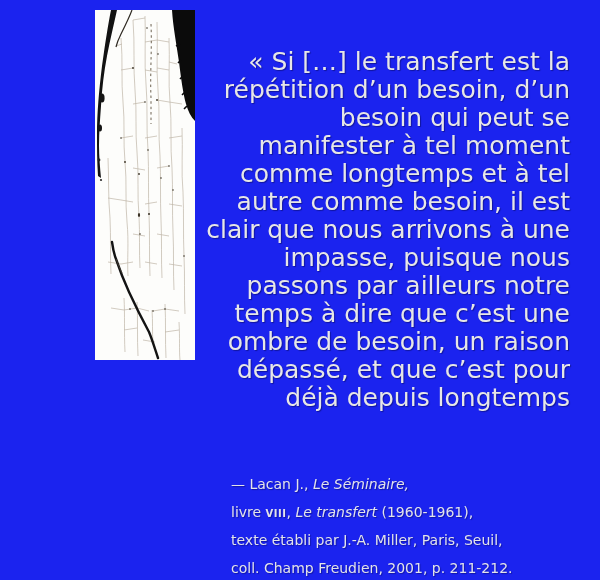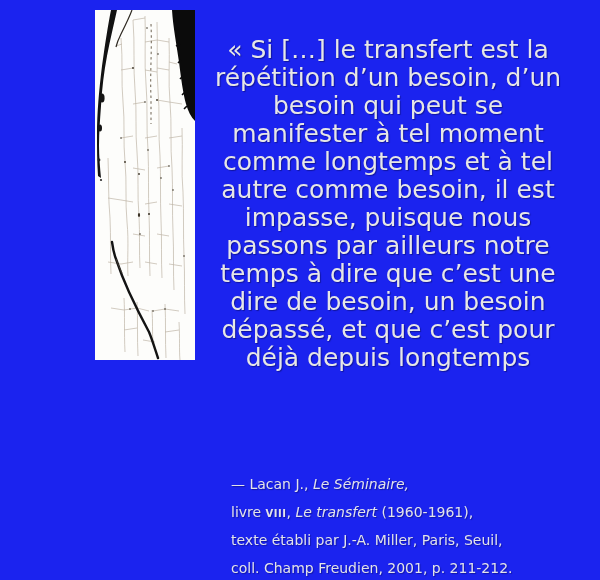--- a/index.html
+++ b/index.html
@@ -14,22 +14,22 @@
     position: absolute;
     left: 95px; top: 10px;
     width: 100px; height: 350px;
     margin: 0;
   }
   .artwork svg { display: block; width: 100%; height: 100%; }
   .quote {
     position: absolute;
     top: 32px; right: 14px;
     width: 388px;
-    margin: 4px; padding: 0;
-    text-align: center;
+    margin: 16px; padding: 0;
+    text-align: right;
     font-size: 25px;
     line-height: 28px;
     color: #E7E7E7;
     text-shadow: 1px 1px 1px rgba(5, 5, 60, 0.45);
   }
   .quote .qline { white-space: nowrap; }
   .citation {
     position: absolute;
     left: 231px; top: 470px;
     font-size: 14px;
@@ -112,24 +112,25 @@
     </svg>
   </figure>
 
   <blockquote class="quote">
     <div class="qline">« Si […] le transfert est la</div>
     <div class="qline">répétition d’un besoin, d’un</div>
     <div class="qline">besoin qui peut se</div>
     <div class="qline">manifester à tel moment</div>
     <div class="qline">comme longtemps et à tel</div>
     <div class="qline">autre comme besoin, il est</div>
+    <div class="qline">clair que nous arrivons à une</div>
     <div class="qline">impasse, puisque nous</div>
     <div class="qline">passons par ailleurs notre</div>
     <div class="qline">temps à dire que c’est une</div>
-    <div class="qline">dire de besoin, un besoin</div>
+    <div class="qline">ombre de besoin, un raison</div>
     <div class="qline">dépassé, et que c’est pour</div>
     <div class="qline">déjà depuis longtemps</div>
   </blockquote>
 
   <div class="citation">
     <p class="cline"><span>— Lacan J., </span><em class="it">Le Séminaire,</em></p>
     <p class="cline"><span>livre </span><span class="sc">viii</span><span>, </span><em class="it">Le transfert</em><span> (1960-1961),</span></p>
     <p class="cline"><span>texte établi par J.-A. Miller, Paris, Seuil,</span></p>
     <p class="cline"><span>coll. Champ Freudien, 2001, p. 211-212.</span></p>
   </div>

